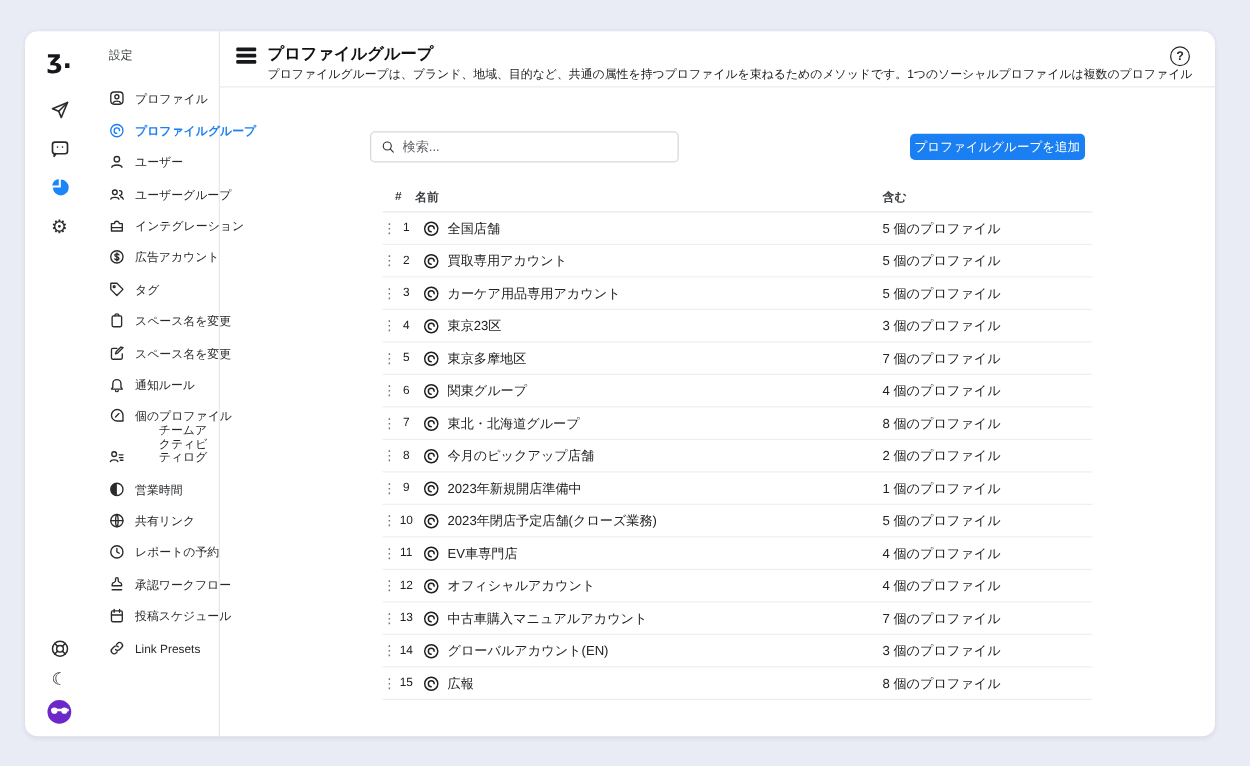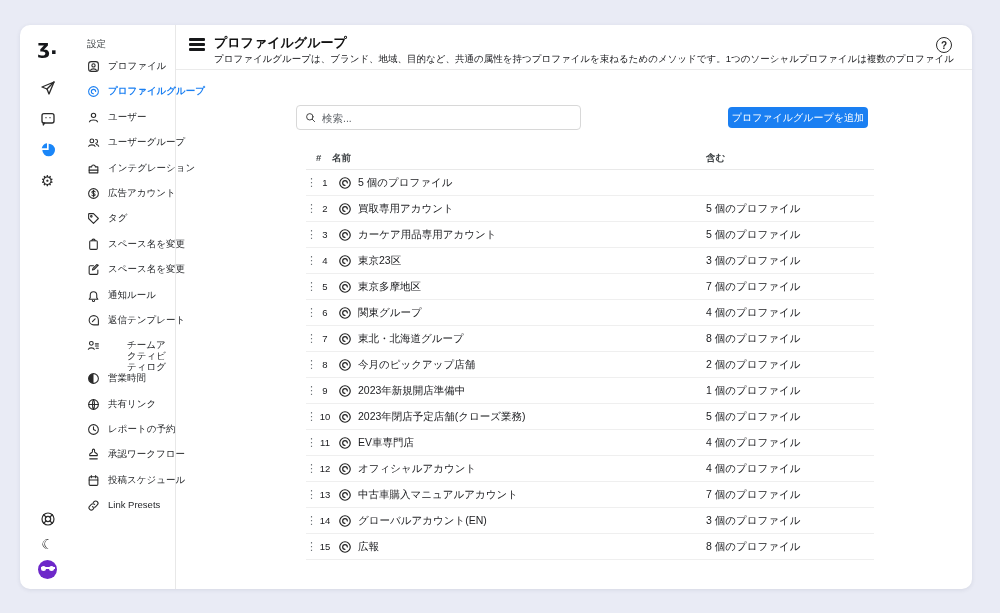--- a/index.html
+++ b/index.html
@@ -17,39 +17,39 @@
   .gear-glyph { font-family:"DejaVu Sans",sans-serif; font-size:15px; line-height:16px; color:#2b2b2b; }
   .moon-glyph { font-family:"DejaVu Sans",sans-serif; font-size:14px; line-height:15px; color:#2b2b2b; }
   .avatar { width:19px; height:19px; border-radius:50%; background:#6d28c9; position:relative; overflow:hidden; }
   .avatar .gl { position:absolute; top:7px; left:2.5px; width:14px; height:2px; background:#fff; }
   .avatar .e1,.avatar .e2 { position:absolute; top:5.5px; width:5px; height:5px; border-radius:50%; background:#fff; }
   .avatar .e1 { left:3px; } .avatar .e2 { left:11px; }
 
   
   .nav { width:101px; flex:0 0 101px; border-right:1px solid #e8e8e8; padding:13px 4px 13px 12px; }
   .nav-header { font-size:9.5px; color:#3c4043; margin-bottom:9px; }
-  .nav-item { display:flex; align-items:flex-start; gap:8px; min-height:25.4px; cursor:pointer; color:#26282b; }
+  .nav-item { display:flex; align-items:flex-end; gap:8px; min-height:25.4px; cursor:pointer; color:#26282b; }
   .nav-item .i { flex:0 0 13px; width:13px; height:13px; stroke:#2a2a2a; }
   .nav-label { font-size:9.5px; white-space:nowrap; line-height:11px; }
   .nav-item.wrap .nav-label { white-space:normal;margin-left:19px; }
   .nav-item.active { color:#1a7ff2; font-weight:bold; }
   .nav-item.active .i { stroke:#1a7ff2; }
 
   
   .main { flex:1; position:relative; }
   .main-header { height:45px; border-bottom:1px solid #ebebeb; display:flex; padding:11px 0 0 13px; }
   .hamburger { width:16px; margin-top:2px; cursor:pointer; }
   .hamburger span { display:block; height:2.6px; background:#17181a; border-radius:1px; margin-bottom:2.6px; }
   .titleblock { margin-left:9px; }
   .page-title { font-size:13px; font-weight:bold; color:#111; line-height:14px; }
   .page-subtitle { font-size:9.5px; color:#202124; margin-top:3px; white-space:nowrap; overflow:hidden; width:740px; }
   .help-circle { position:absolute; right:20px; top:12px; width:16px; height:16px; border:1.6px solid #2b2b2b;
     border-radius:50%; font-size:10px; font-weight:bold; color:#2b2b2b; display:flex; align-items:center; justify-content:center; cursor:pointer; }
 
-  .search-wrap { position:absolute; left:120px; top:80px; width:285px; height:25px; border:1px solid #d8d8d8;
+  .search-wrap { position:absolute; left:120px; top:80px; width:247px; height:25px; border:1px solid #d8d8d8;
     border-radius:4px; display:flex; align-items:center; padding:0 8px; background:#fff; }
   .search-wrap svg { flex:0 0 11px; width:11px; height:11px; stroke:#333; }
   .search-input { border:none; outline:none; flex:1; font-size:10.5px; margin-left:6px; color:#202124;
     font-family:"Liberation Sans","DejaVu Sans",sans-serif; background:transparent; }
   .search-input::placeholder { color:#5f6368; }
   .add-btn { position:absolute; right:104px; top:82px; height:21px; background:#1a7ff2; color:#fff; border:none;
     border-radius:4px; font-size:10px; padding:0 4px; cursor:pointer; font-family:"Liberation Sans","DejaVu Sans",sans-serif; }
 
   .table { position:absolute; left:130px; top:125px; width:568px; }
   .thead { position:relative; height:20px; border-bottom:1px solid #e9e9e9; font-size:9.5px; font-weight:bold; color:#3c4043; }
@@ -194,21 +194,21 @@
           <path d="M6 16v-5a6 6 0 0 1 12 0v5l2 3H4z"></path>
           <path d="M10 21a2 2 0 0 0 4 0"></path>
         </svg>
       <span class="nav-label">通知ルール</span>
     </div>
     <div class="nav-item">
       <svg class="i" viewBox="0 0 24 24">
           <path d="M21 11.5A8.5 8.5 0 1 0 12.5 20H21z"></path>
           <path d="M15 9l-5 5"></path>
         </svg>
-      <span class="nav-label">返信テンプレート</span>
+      <span class="nav-label">個のプロファイル</span>
     </div>
     <div class="nav-item wrap">
       <svg class="i" viewBox="0 0 24 24">
           <circle cx="8" cy="8" r="3.5"></circle>
           <path d="M2.5 19c1-3.5 10-3.5 11 0"></path>
           <path d="M15.5 9H21M15.5 13H21M17 17h4"></path>
         </svg>
       <span class="nav-label">チームアクティビティログ</span>
     </div>
     <div class="nav-item">
@@ -287,20 +287,21 @@
 
       <div class="trow">
         <span class="kebab">⋮</span>
         <span class="tnum">1</span>
         <span class="gicon">
             <svg viewBox="0 0 24 24" class="i">
               <circle cx="12" cy="12" r="9"></circle>
               <path d="M16 12a4 4 0 1 0-4 4"></path>
             </svg>
           </span>
+        <span class="tname">全国店舗</span>
         <span class="tcount">5 個のプロファイル</span>
       </div>
       <div class="trow">
         <span class="kebab">⋮</span>
         <span class="tnum">2</span>
         <span class="gicon">
             <svg viewBox="0 0 24 24" class="i">
               <circle cx="12" cy="12" r="9"></circle>
               <path d="M16 12a4 4 0 1 0-4 4"></path>
             </svg>

